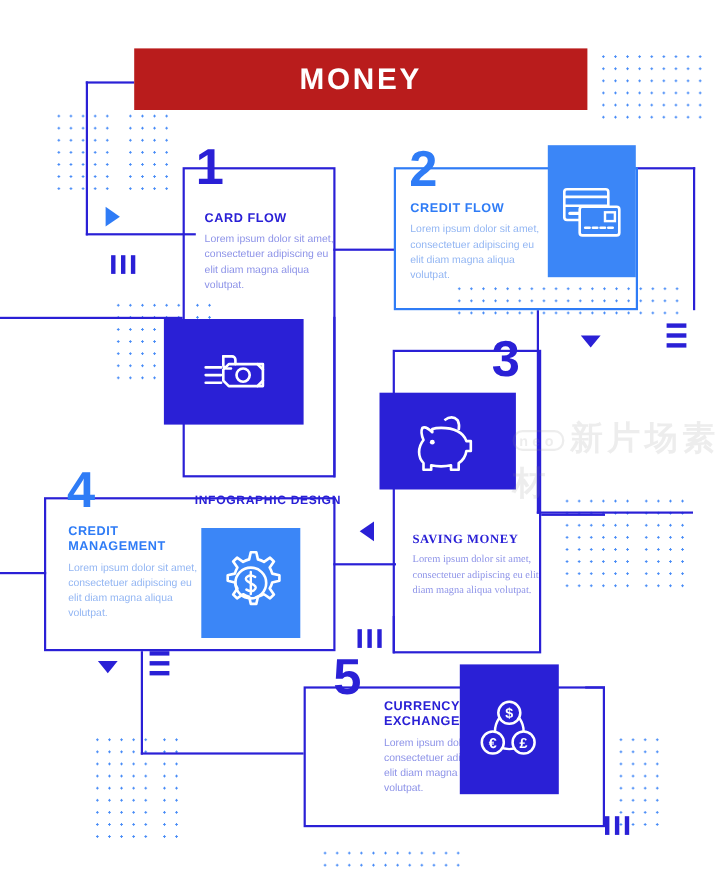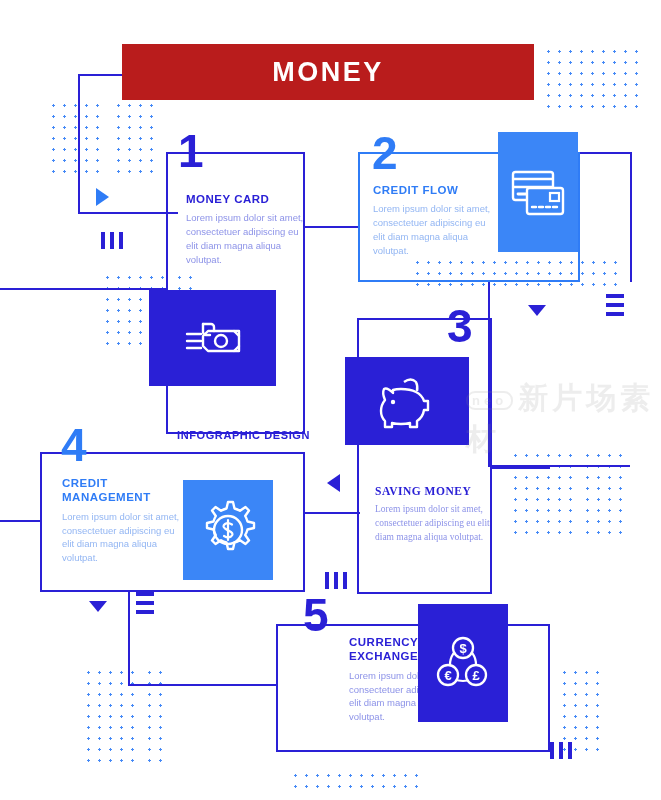--- a/index.html
+++ b/index.html
@@ -98,20 +98,21 @@
     width: 120px;
   }
 
   
   .caption {
     position: absolute;
     font-size: 11px;
     font-weight: bold;
     letter-spacing: 0.6px;
     color: #2a20d6;
+    margin-top: 20px;
   }
 
   
   .dots {
     position: absolute;
     background-image: radial-gradient(#2f7cf6 1.1px, transparent 1.2px);
     background-size: 11px 11px;
     background-position: 2px 2px;
     opacity: 0.9;
   }
@@ -240,21 +241,21 @@
       <i></i>
   </div>
   <div class="vbars" style="left:550px; top:742px;">
     <i></i>
       <i></i>
       <i></i>
   </div>
 
   <div class="step-num dark" style="left:178px; top:128px;">1</div>
   <div class="step-text" style="left:186px; top:192px;">
-    <p class="step-title dark">MONEY CARD</p>
+    <p class="step-title dark">CARD FLOW</p>
     <p class="step-body">Lorem ipsum dolor sit amet, consectetuer adipiscing eu elit diam magna aliqua volutpat.</p>
   </div>
   <div class="tile dark" style="left:149px; top:290px; width:127px; height:96px;">
     <svg width="68" height="48" viewBox="0 0 68 48">
       <path d="M24 10 h8 a3 3 0 0 1 3 3 v4" fill="none" stroke="#fff" stroke-width="2.4" stroke-linecap="round"></path>
       <path d="M24 10 v8 a3 3 0 0 0 3 3 h4" fill="none" stroke="#fff" stroke-width="2.4" stroke-linecap="round"></path>
       <path d="M29 17 h31 v20 h-31 l-5 -5 v-10 z" fill="none" stroke="#fff" stroke-width="2.4" stroke-linejoin="round"></path>
       <path d="M60 22 l-5 -5 M60 32 l-5 5" fill="none" stroke="#fff" stroke-width="2.4" stroke-linecap="round"></path>
       <circle cx="42" cy="27" r="6" fill="none" stroke="#fff" stroke-width="2.4"></circle>
       <path d="M8 20 h14 M8 27 h14 M8 34 h14" fill="none" stroke="#fff" stroke-width="2.4" stroke-linecap="round"></path>

